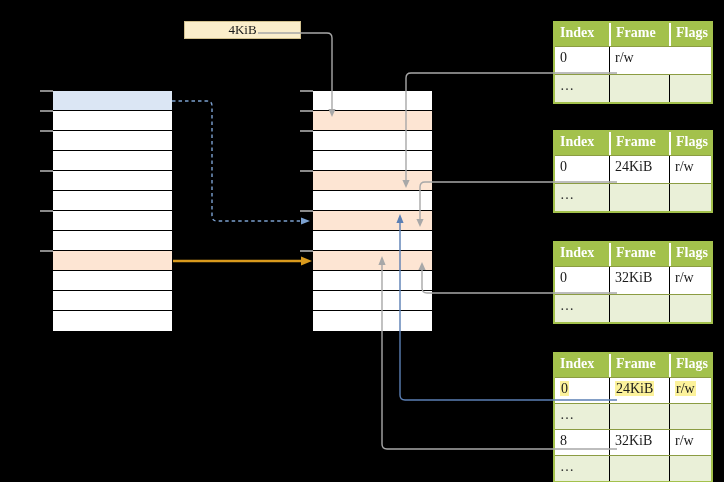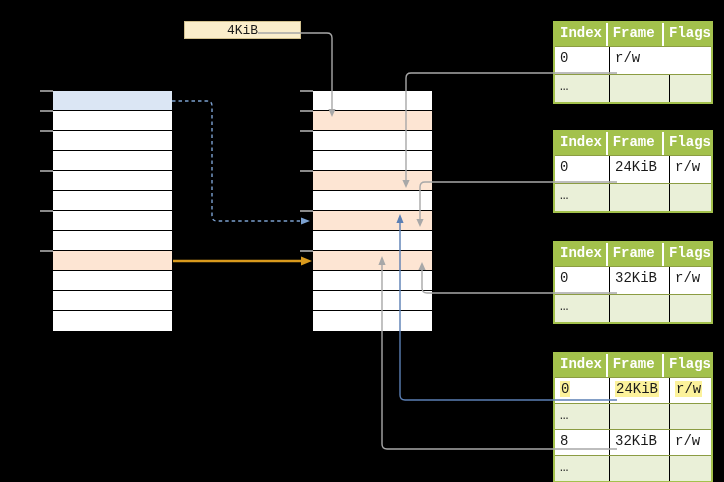--- a/index.html
+++ b/index.html
@@ -1,17 +1,17 @@
 <!DOCTYPE html>
 <html><head>
 <meta charset="utf-8">
 <style>
   html,body{margin:0;padding:0;background:#000;}
   #stage{position:relative;width:724px;height:482px;background:#000;overflow:hidden;
-         font-family:Liberation Mono, monospace;}
+         font-family:Liberation Serif, serif;}
   
   .memcol{position:absolute;width:121px;height:242px;border:1px solid #000;background:#fff;box-sizing:border-box;}
   .memcell{width:100%;height:20px;box-sizing:border-box;border-bottom:1px solid #000;background:#fff;}
   .memcell:last-child{border-bottom:none;height:19px;}
   .tick{position:absolute;width:13px;height:2px;background:#8a8a8a;}
   
   .labelbox{position:absolute;left:184px;top:21px;width:117px;height:18px;box-sizing:border-box;
             border:1px solid #d2c18f;background:#fbeecb;color:#1a1a1a;font-size:13px;
             display:flex;align-items:center;justify-content:center;}
   

